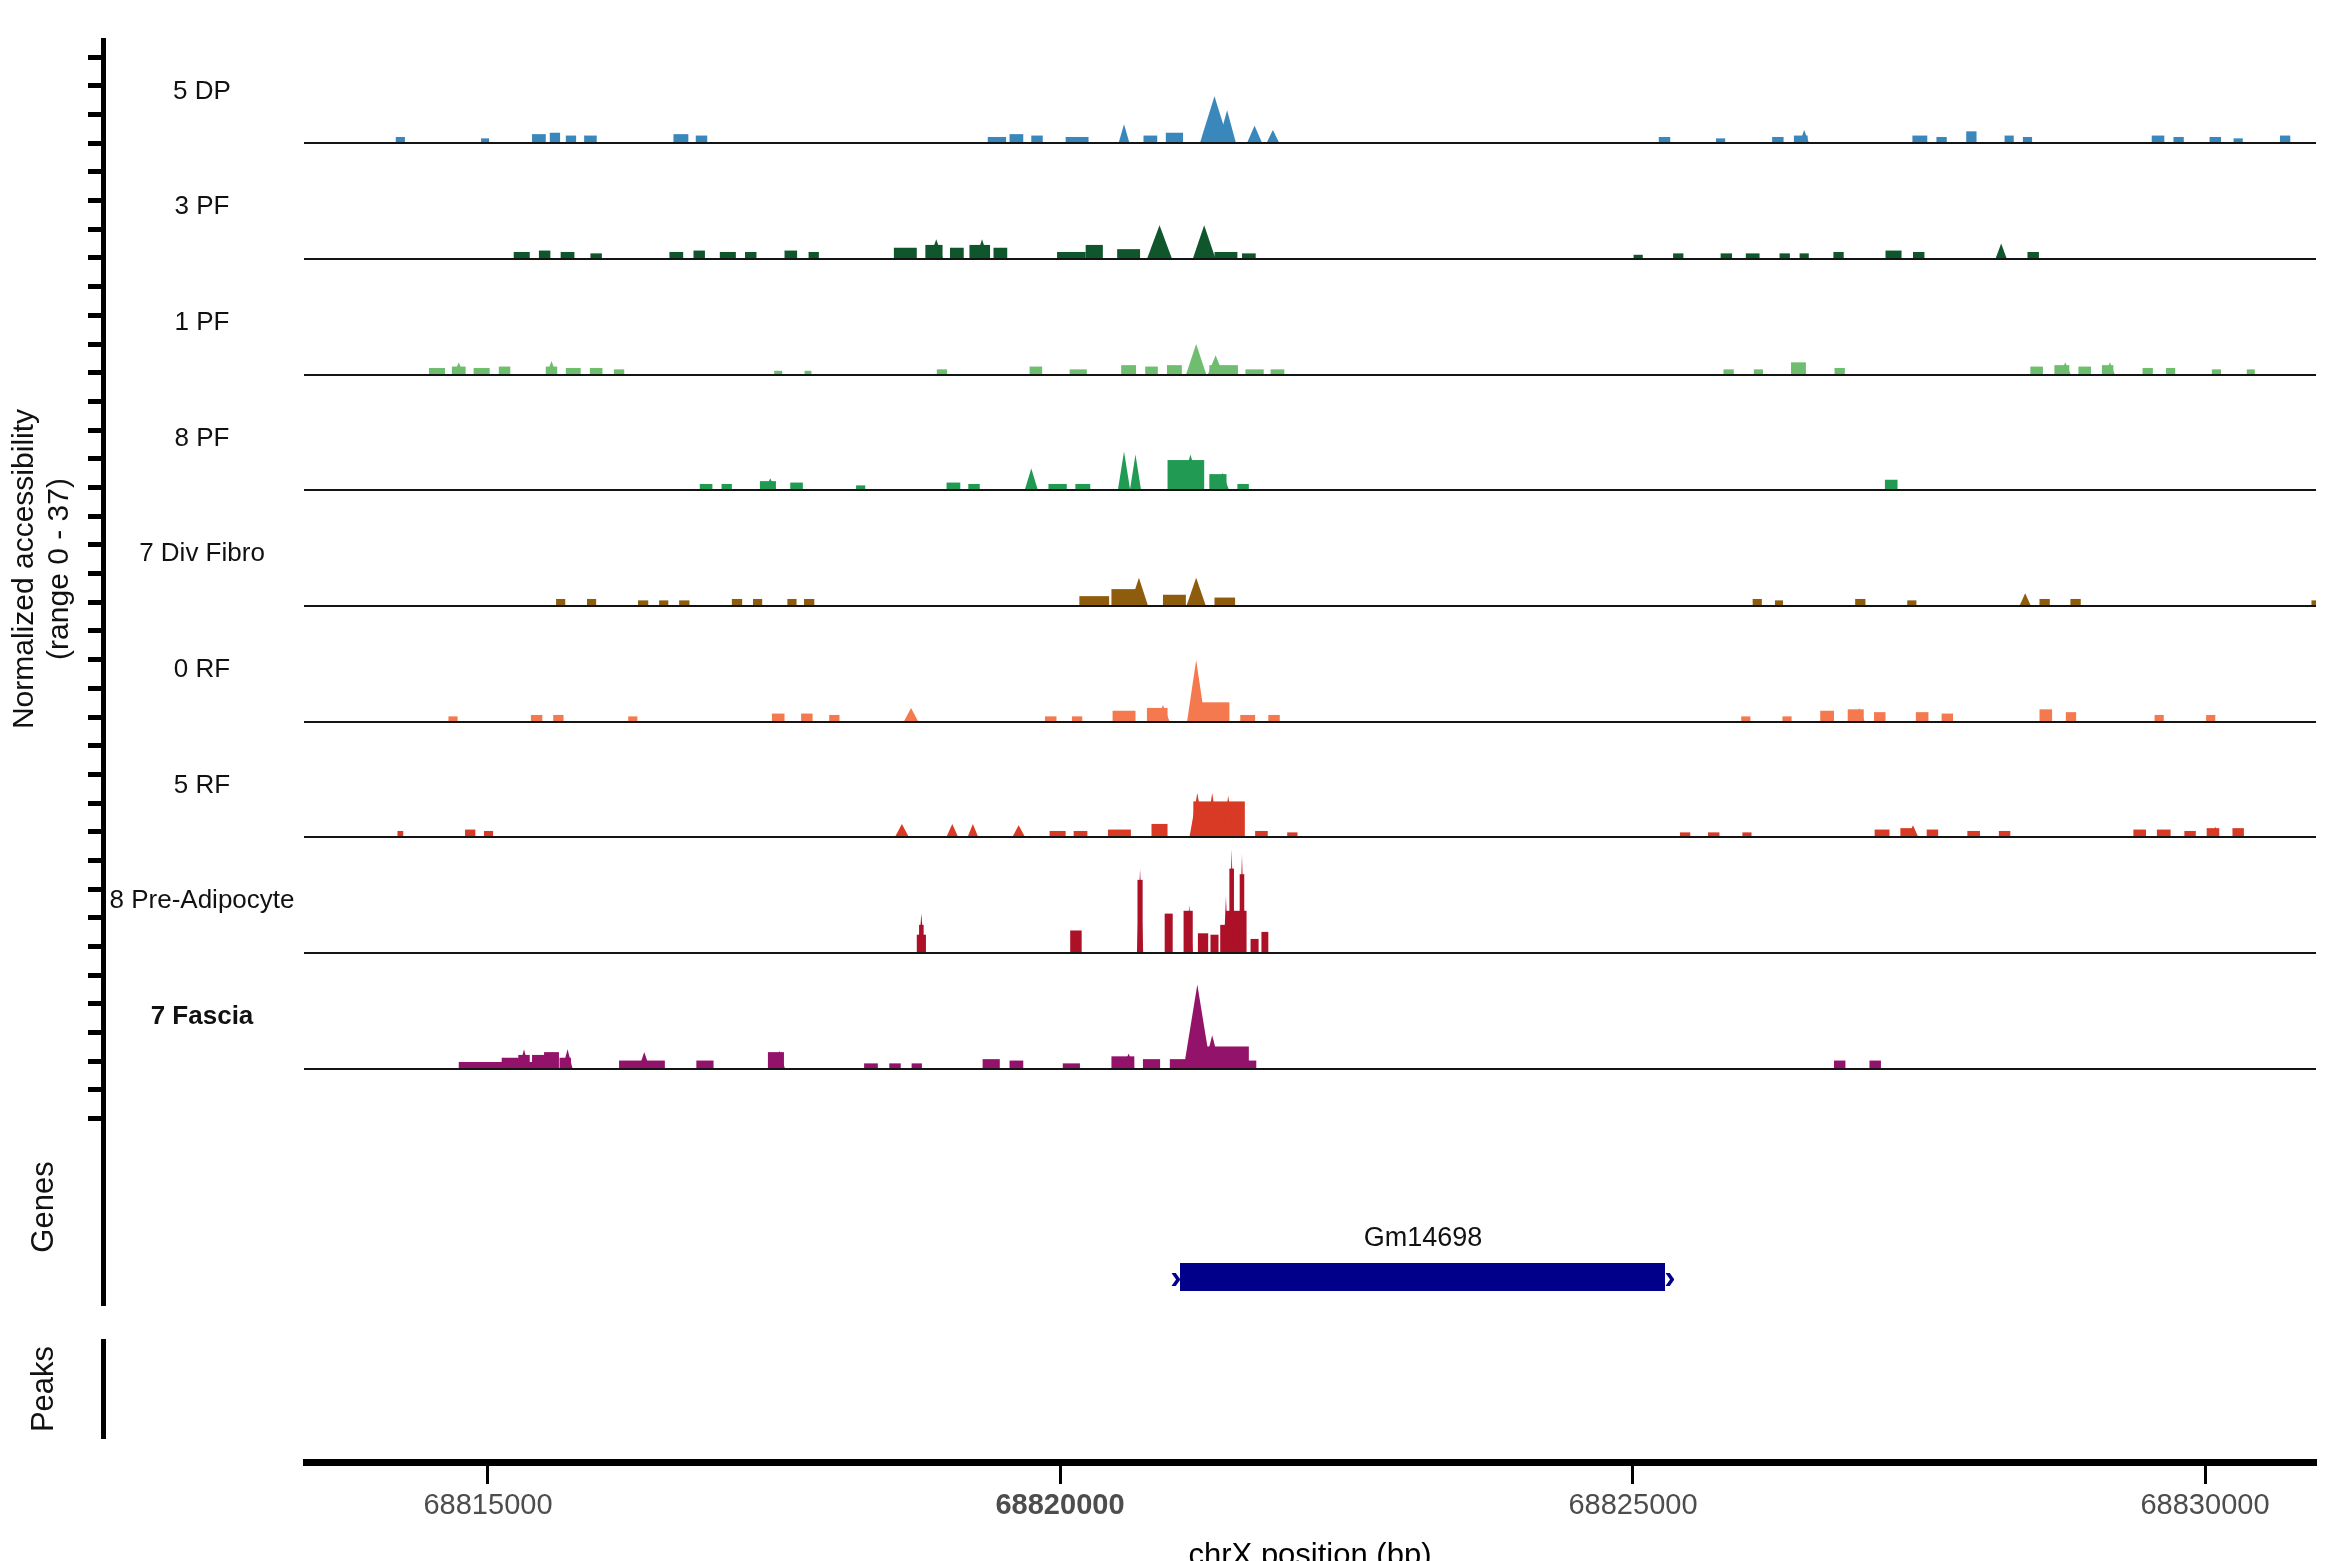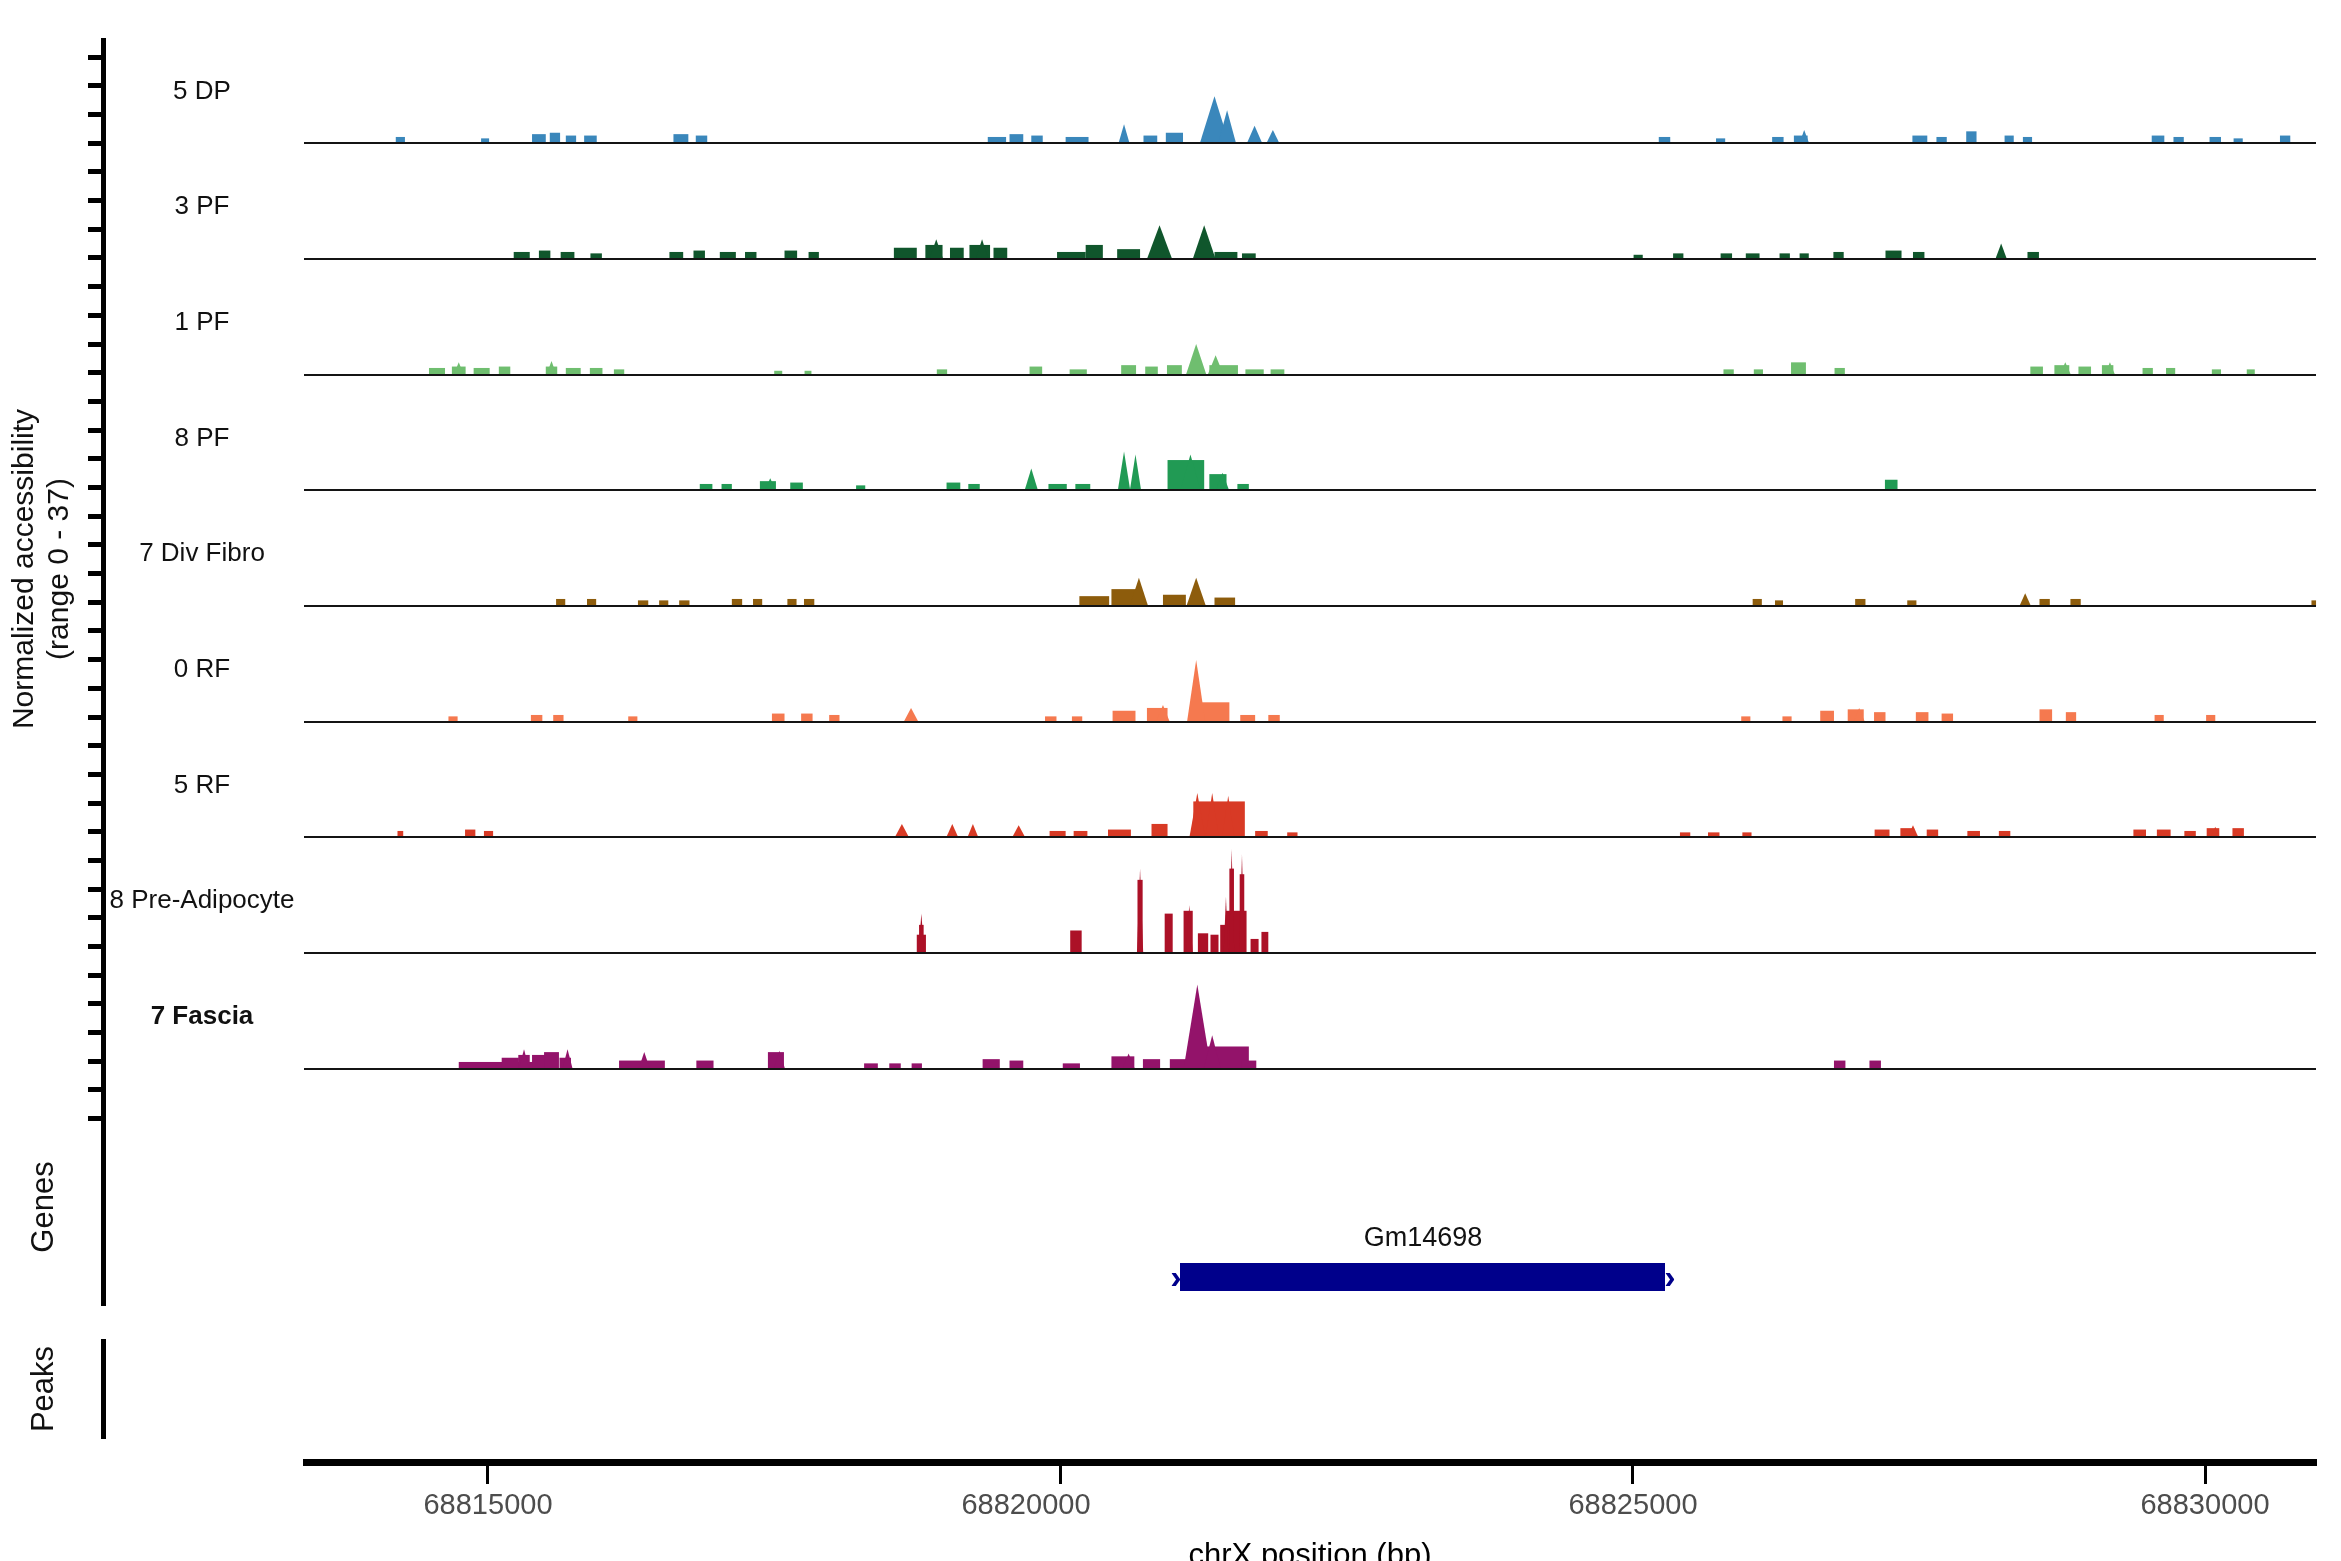--- a/index.html
+++ b/index.html
@@ -376,21 +376,21 @@
   <div class="gene-arrow" id="gene-arrow-right" style="color: rgb(0, 0, 139); left: 1670px; top: 1277px;">›</div>
 
   <div class="vline" style="left:101px;top:1339px;width:4.6px;height:100px;"></div>
   <div class="section-label" style="left:43px;top:1389px;">Peaks</div>
 
   <div class="vline" style="left:303px;top:1459px;width:2014px;height:7.2px;"></div>
   <div id="xticks">
       <div class="x-tick" style="left: 486px; top: 1466px;"></div>
       <div class="x-tick-label" style="left: 488px; top: 1488px;">68815000</div>
       <div class="x-tick" style="left: 1059px; top: 1466px;"></div>
-      <div class="x-tick-label" style="left: 1026px; top: 1488px;">68820000</div>
+      <div class="x-tick-label" style="left: 1060px; top: 1488px; font-weight: bold;">68820000</div>
       <div class="x-tick" style="left: 1631px; top: 1466px;"></div>
       <div class="x-tick-label" style="left: 1633px; top: 1488px;">68825000</div>
       <div class="x-tick" style="left: 2204px; top: 1466px;"></div>
       <div class="x-tick-label" style="left: 2205px; top: 1488px; text-align: center;">68830000</div>
     </div>
   <div class="x-axis-title" style="left:1310px;top:1522px;margin-top:15px;">chrX position (bp)</div>
 
 </div>
 
 

